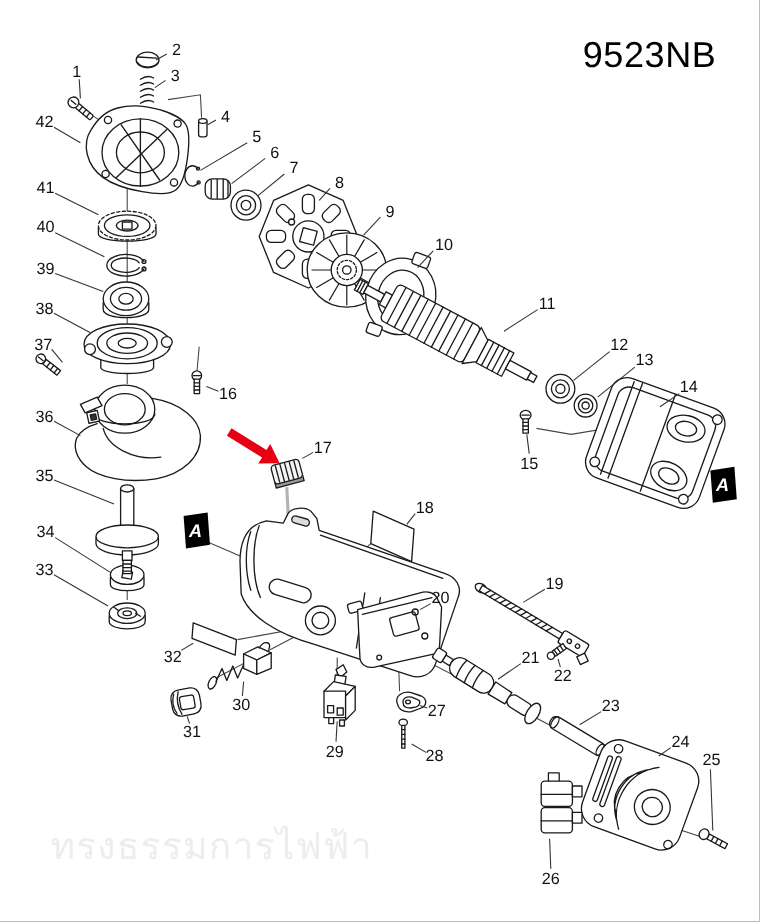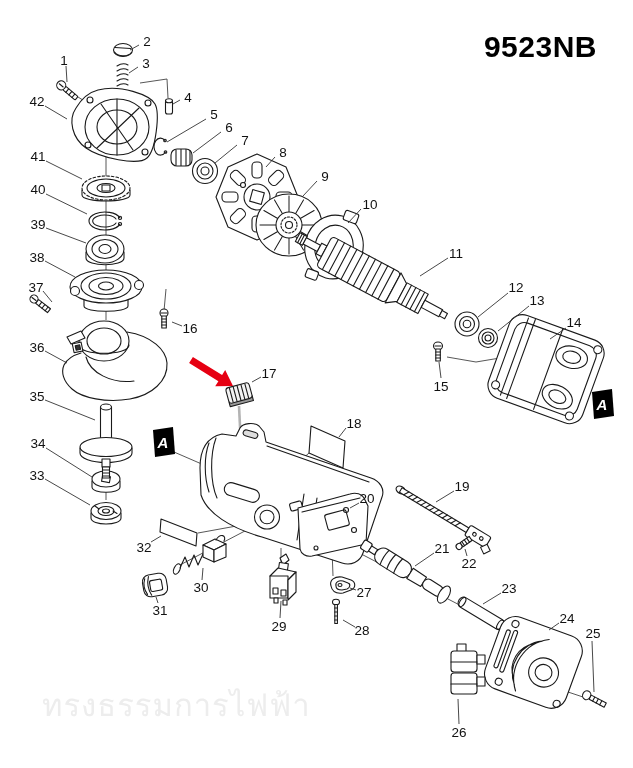--- a/index.html
+++ b/index.html
@@ -1,18 +1,18 @@
 <!DOCTYPE html>
 <html><head>
 <meta charset="utf-8">
 <style>
   html,body{margin:0;padding:0;background:#888;}
   .stage{position:relative;width:633px;height:768px;background:#fff;overflow:hidden;
          font-family:"Liberation Sans",sans-serif;margin:0 auto;}
-  .title{position:absolute;top:30px;right:36px;font-size:30px;font-weight:700;
+  .title{position:absolute;top:30px;right:36px;font-size:30px;font-weight:400;
          color:#000;letter-spacing:0.5px;}
   .watermark{position:absolute;left:42px;top:680px;font-size:31px;color:#ededed;
          font-weight:500;letter-spacing:1px;white-space:nowrap;user-select:none;}
   svg{position:absolute;left:0;top:0;}
   .callout-num{font-family:"Liberation Sans",sans-serif;font-size:13.5px;fill:#111;}
   .a-letter{font-family:"Liberation Sans",sans-serif;font-size:15px;font-weight:bold;
          font-style:italic;fill:#fff;}
 </style>
 </head>
 <body>

